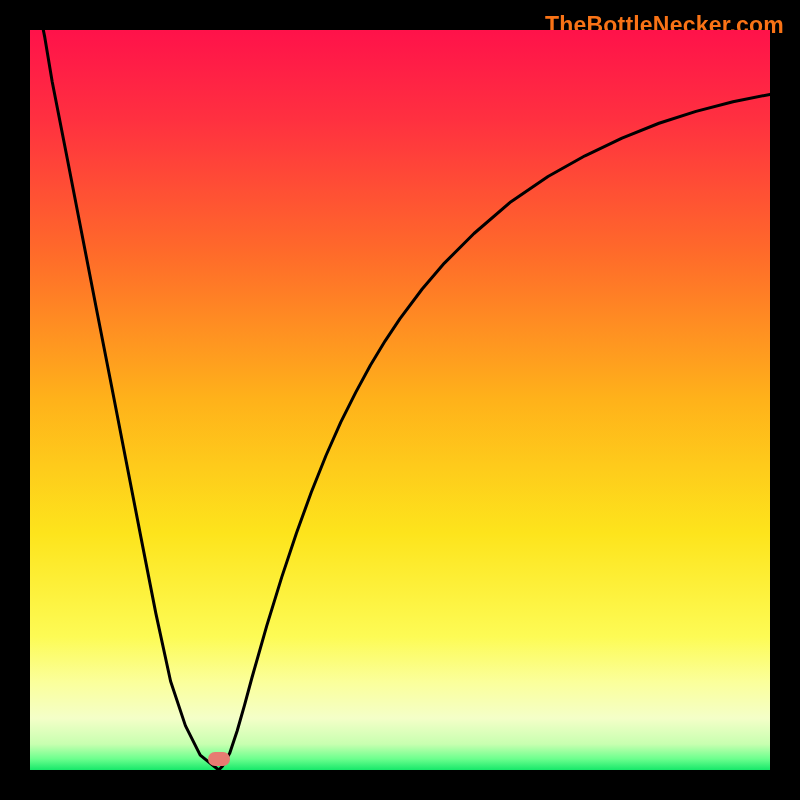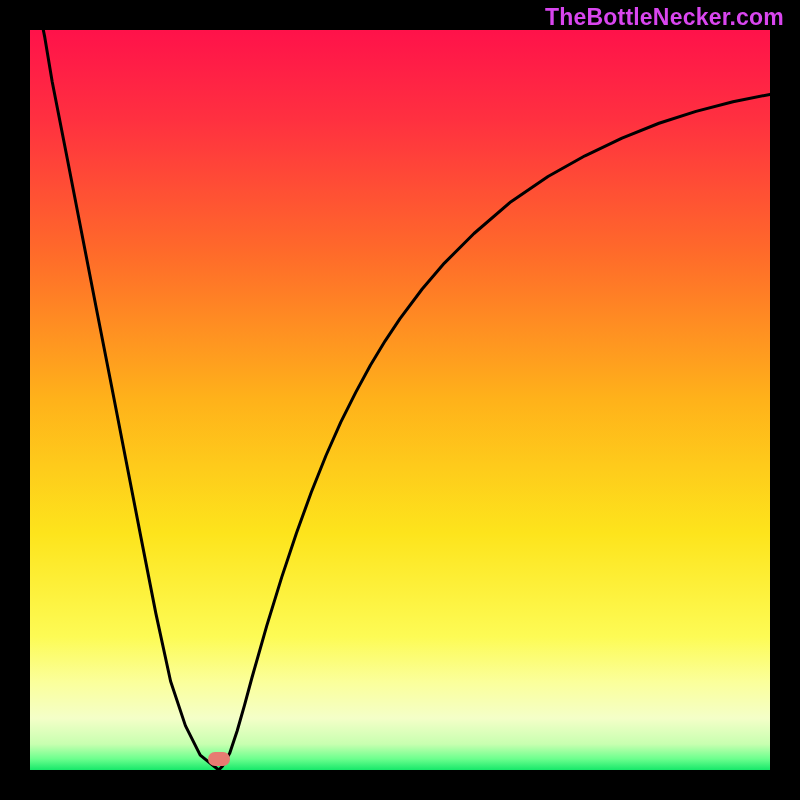--- a/index.html
+++ b/index.html
@@ -42,26 +42,26 @@
   }
   .marker {
     position: absolute;
     width: 22px;
     height: 14px;
     border-radius: 7px;
     transform: translate(-50%, -50%);
   }
   .watermark {
     position: absolute;
-    top: 4px;
+    top: 12px;
     right: 16px;
     font-family: Arial, Helvetica, sans-serif;
     font-size: 23px;
     font-weight: 600;
-    color: #d946ef;
+    color: #f97316;
     letter-spacing: 0.2px;
   }
 </style>
 </head>
 <body>
 
 <div class="frame">
   <div class="watermark">TheBottleNecker.com</div>
   <div class="plot">
     <div class="gradient" id="grad" style="background: linear-gradient(rgb(255, 18, 74) 0%, rgb(255, 48, 64) 12%, rgb(255, 106, 42) 30%, rgb(255, 178, 26) 50%, rgb(253, 228, 28) 68%, rgb(253, 251, 85) 82%, rgb(251, 255, 154) 88%, rgb(244, 255, 200) 93%, rgb(200, 255, 176) 96.5%, rgb(108, 255, 142) 98.5%, rgb(23, 232, 106) 100%);"></div>

